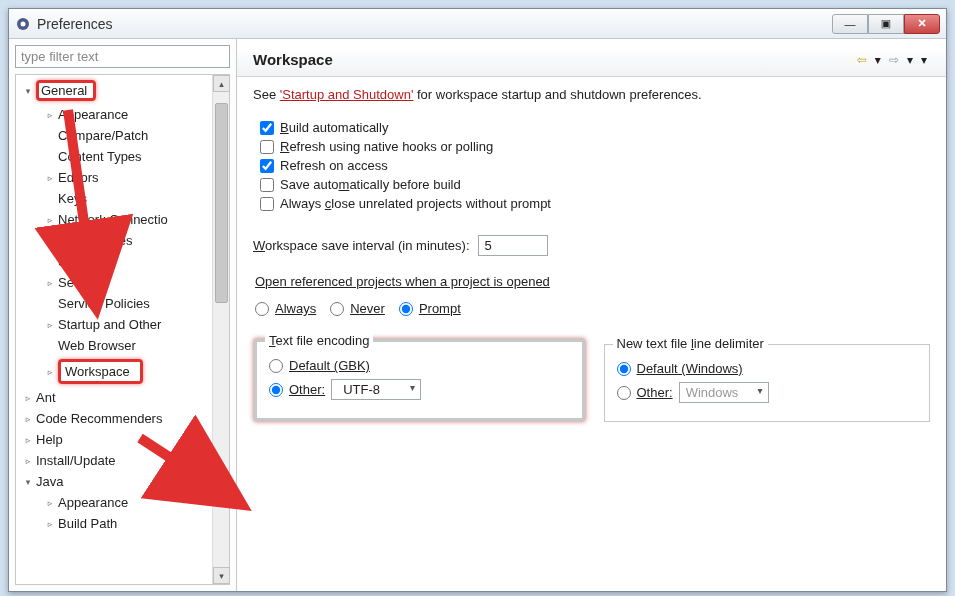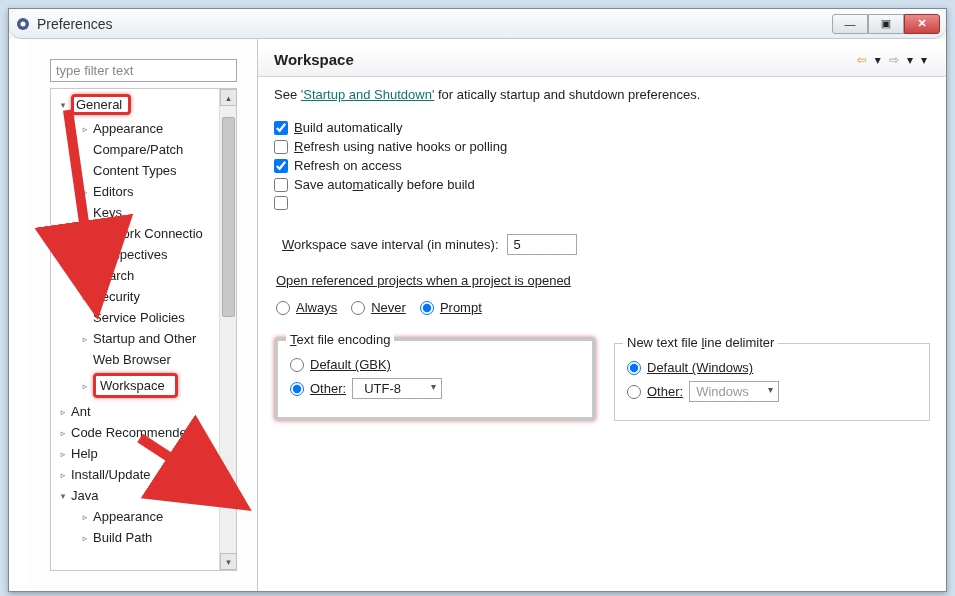--- a/index.html
+++ b/index.html
@@ -1,50 +1,50 @@
 <!DOCTYPE html>
 <html><head>
 <meta charset="utf-8">
 <style>
 * { box-sizing: border-box; margin: 0; padding: 0; font-family: "Segoe UI", Tahoma, sans-serif; font-size: 13px; color: #222; }
 body { background: #d0e0ee; padding: 8px; width: 955px; height: 596px; overflow: hidden; }
 .window { background: #f5f5f5; border: 1px solid #7a8a99; box-shadow: 0 2px 6px rgba(0,0,0,.3); height: 584px; display: flex; flex-direction: column; }
-.titlebar { background: linear-gradient(#fdfdfd,#e8eef4); height: 30px; display: flex; align-items: center; padding: 12px 6px; border-bottom: 1px solid #c0c8d0; border-radius: 13px; }
+.titlebar { background: linear-gradient(#fdfdfd,#e8eef4); height: 30px; display: flex; align-items: center; padding: 12px 6px; border-bottom: 1px solid #c0c8d0; }
 .titlebar .icon { width:16px; height:16px; margin-right:6px; display:inline-flex; align-items:center; justify-content:center; }
 .titlebar .title { flex:1; font-size:14px; color:#333; }
 .winbtns { display:flex; gap:0; }
 .winbtn { width:36px; height:20px; border:1px solid #a0a8b0; background:linear-gradient(#f8f8f8,#dfe4ea); display:flex; align-items:center; justify-content:center; font-size:11px; cursor:pointer; }
 .winbtn.close { background:linear-gradient(#e98a8a,#c94545); border-color:#a03030; color:#fff; font-weight:bold; border-radius:0 3px 3px 0; }
 .winbtn.min { border-radius:3px 0 0 3px; }
 .body { flex:1; display:flex; background:#fff; overflow:hidden; }
-.sidebar { width:228px; border-right:1px solid #c8c8c8; display:flex; flex-direction:column; padding:20px; background:#fdfdfd;margin-left:21px; }
+.sidebar { width:228px; border-right:1px solid #c8c8c8; display:flex; flex-direction:column; padding:6px; background:#fdfdfd; }
 .filterbox { border:1px solid #a0a8b0; padding:3px 5px; color:#888; background:#fff; margin-bottom:6px; }
 .tree-wrap { flex:1; display:flex; border:1px solid #c8c8c8; background:#fff; position:relative; }
 .tree { flex:1; overflow:hidden; padding:2px 0; }
 .scrollbar { width:17px; background:#efefef; border-left:1px solid #ddd; position:relative; }
 .scrollbar .thumb { position:absolute; left:2px; top:28px; width:13px; height:200px; background:#c8c8c8; border:1px solid #b0b0b0; border-radius:2px; }
 .scrollbar .arrow { position:absolute; left:0; width:17px; height:17px; background:#e8e8e8; border:1px solid #c0c0c0; display:flex; align-items:center; justify-content:center; font-size:9px; color:#555; }
 .scrollbar .arrow.up { top:0; }
 .scrollbar .arrow.down { bottom:0; }
 .node { padding:3px 4px; white-space:nowrap; display:flex; align-items:center; cursor:pointer; }
 .node .expander { width:12px; display:inline-flex; justify-content:center; color:#666; font-size:9px; margin-right:2px; }
 .node.lvl1 { padding-left:6px; }
 .node.lvl2 { padding-left:28px; }
 .highlight-red { border:3px solid #e03030; border-radius:4px; box-shadow:0 0 4px rgba(224,48,48,.6); }
 .main { flex:1; padding:8px 16px; overflow:hidden; position:relative; }
 .main-header { display:flex; align-items:center; border-bottom:1px solid #d0d4d8; padding-bottom:8px; margin-bottom:10px; background:linear-gradient(#fff,#f0f2f4); padding-top:4px; margin-left:-16px; margin-right:-16px; padding-left:16px; padding-right:16px; }
 .main-header h2 { font-size:15px; font-weight:bold; flex:1; }
 .nav-arrows { display:flex; gap:2px; align-items:center; }
 .nav-arrows span { font-size:12px; padding:0 3px; cursor:pointer; }
 .desc { margin:10px 0 18px; }
-.desc a { color:#0f766e; text-decoration:underline; }
-.checkrow { display:flex; align-items:center; margin:4px 0; gap:6px; }
+.desc a { color:#b91c1c; text-decoration:underline; }
+.checkrow { display:flex; align-items:center; margin:4px 7px; gap:6px; }
 .checkrow input[type=checkbox]{ width:14px; height:14px; }
 .label u { text-decoration:underline; }
-.form-row { display:flex; align-items:center; margin:10px 8px; gap:8px; }
+.form-row { display:flex; align-items:center; margin:10px 0; gap:8px; }
 .form-row input[type=text]{ border:1px solid #a0a8b0; padding:2px 6px; background:#fff; }
 .group { border:1px solid #c8c8c8; padding:10px 12px 12px; margin-top:4px; position:relative;text-decoration:underline; }
 .group .legend { position:absolute; top:-9px; left:8px; background:#fff; padding:0 4px; }
 .radiorow { display:flex; align-items:center; gap:6px; margin:6px 0; }
 .radiorow input[type=radio]{ width:14px; height:14px; }
 .two-col { display:flex; gap:18px; margin-top:8px;align-items:flex-end; }
 .two-col .group { flex:1; }
 select, .combo { border:1px solid #a0a8b0; padding:2px 20px 2px 6px; background:#fff; appearance:none; position:relative; }
 .combo-wrap { position:relative; display:inline-block; }
 .combo-wrap::after { content:"▾"; position:absolute; right:6px; top:3px; font-size:10px; color:#555; pointer-events:none; }
@@ -175,41 +175,42 @@
         <div class="nav-arrows">
           <span style="color:#d4a020;">⇦</span>
           <span>▾</span>
           <span style="color:#999;">⇨</span>
           <span>▾</span>
           <span>▾</span>
         </div>
       </div>
 
       <div class="desc">
-        <span>See </span><a href="#">'Startup and Shutdown'</a><span> for atically startup and shutdown preferences.</span>
+        <span>See </span><a href="#">'Startup and Shutdown'</a><span> for workspace startup and shutdown preferences.</span>
       </div>
 
       <div class="checkrow">
           <input type="checkbox" checked="" style="">
           <span class="label"><u>B</u>uild automatically</span>
         </div>
       <div class="checkrow">
           <input type="checkbox" style="">
           <span class="label"><u>R</u>efresh using native hooks or polling</span>
         </div>
       <div class="checkrow">
           <input type="checkbox" checked="" style="">
           <span class="label">Refresh on access</span>
         </div>
       <div class="checkrow">
           <input type="checkbox" style="">
           <span class="label">Save auto<u>m</u>atically before build</span>
         </div>
       <div class="checkrow">
           <input type="checkbox" style="">
+          <span class="label">Always <u>c</u>lose unrelated projects without prompt</span>
         </div>
 
       <div class="form-row" style="margin-top:24px;">
         <span><u>W</u>orkspace save interval (in minutes):</span>
         <input type="text" style="width: 70px;" value="5">
       </div>
 
       <div class="group" style="border:none; padding:8px 2px 4px;">
         <div>Open referenced projects when a project is opened</div>
         <div class="inline-radios">

